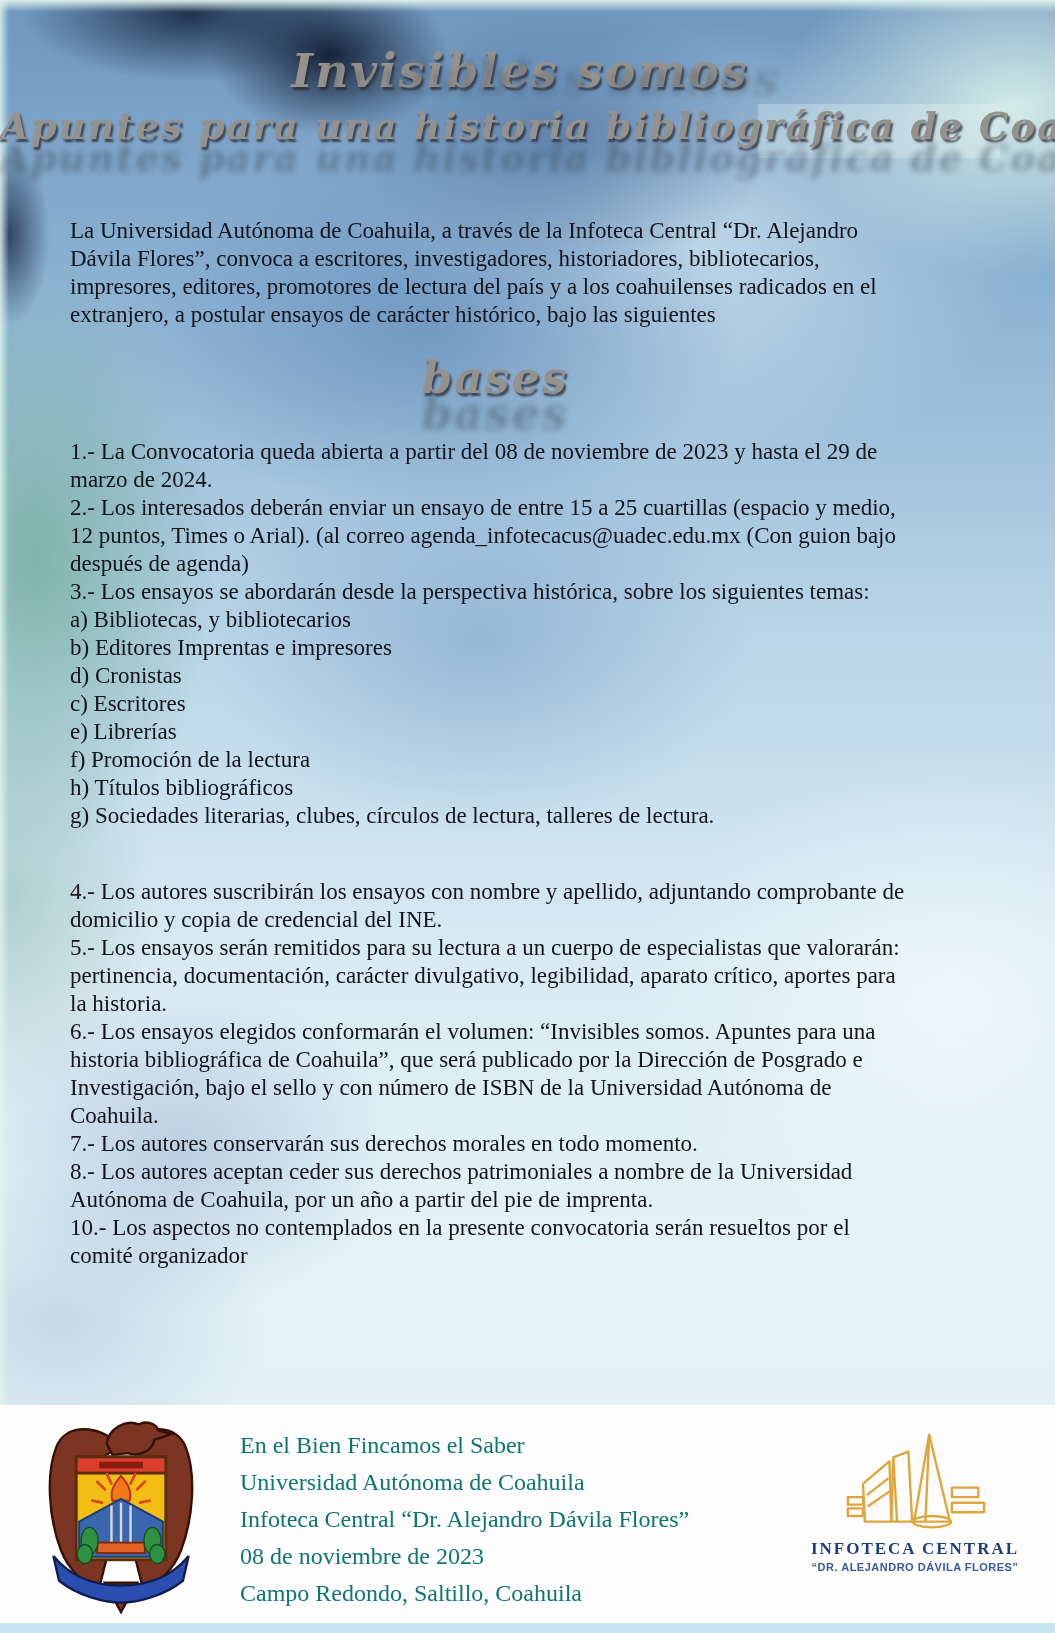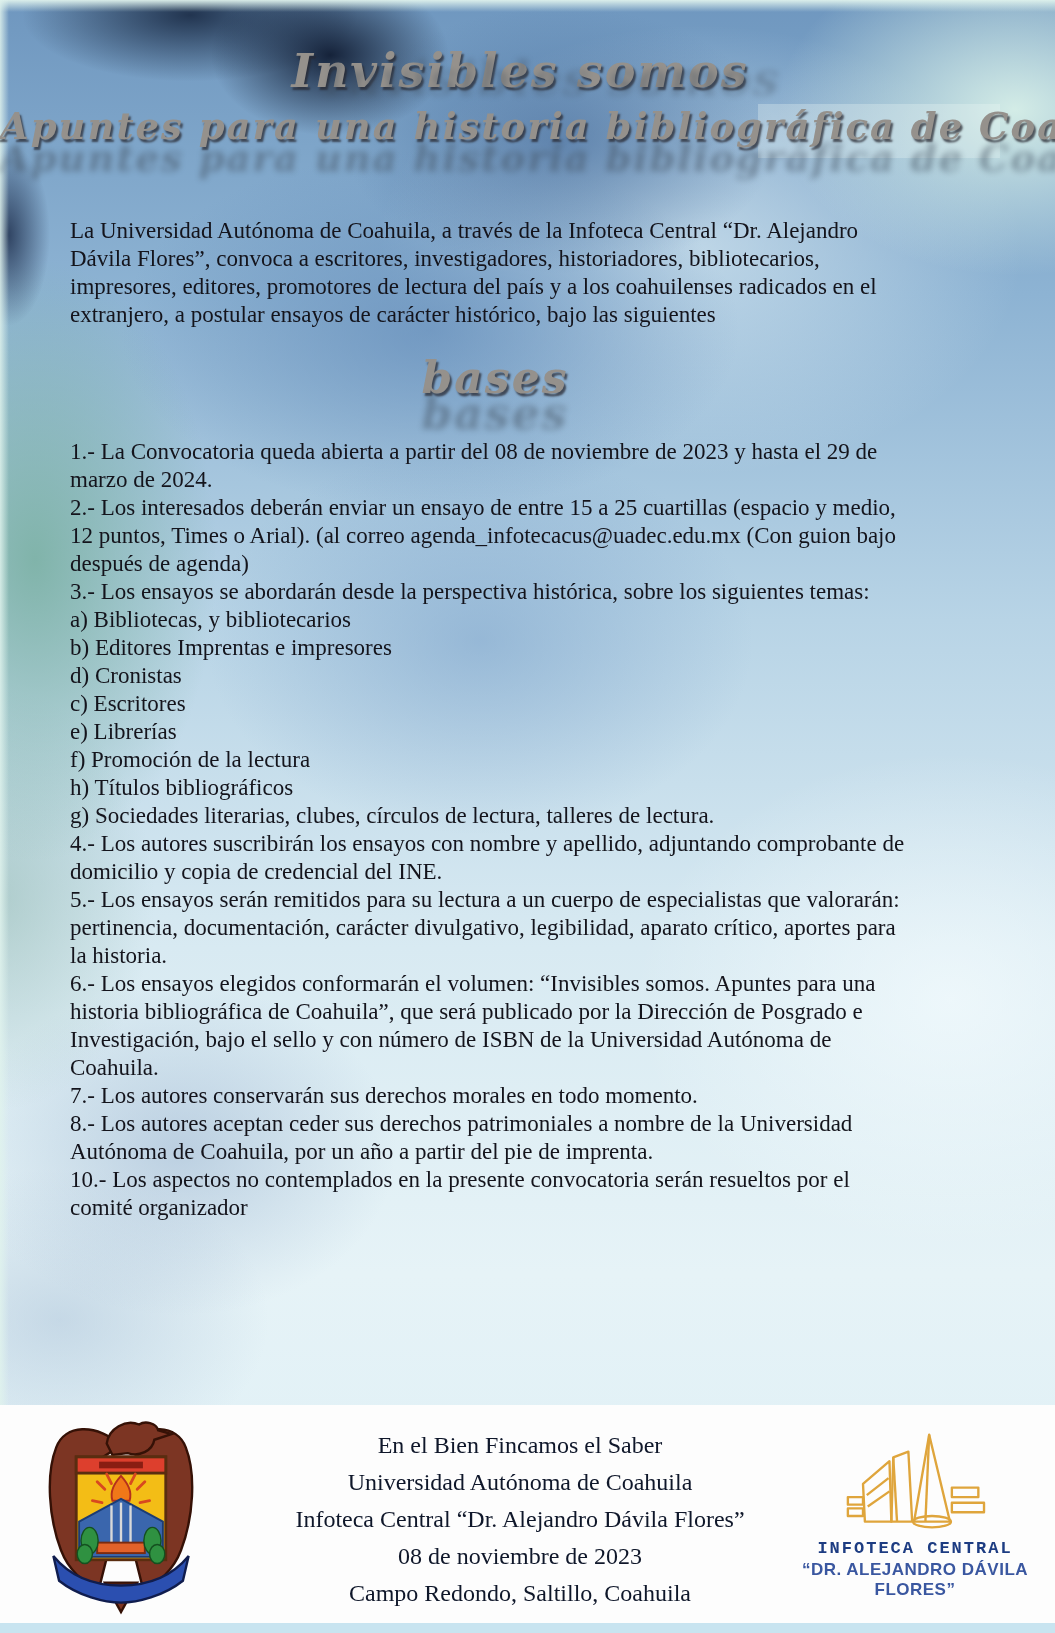--- a/index.html
+++ b/index.html
@@ -57,33 +57,33 @@
     background:rgba(240,248,245,.30);}
   #bases-block{top:352px;transform:translateX(-25px);}
   #bases-block .head-text{font-size:44px;}
   #bases-block .ghost{font-size:44px;transform:translateY(36px);opacity:.45;}
 
   
   .bodytext{font-size:23px;line-height:28px;}
   #intro{position:absolute;left:70px;top:194px;width:832px;}
   #bases-list{position:absolute;left:70px;top:438px;width:845px;}
   #bases-list p{margin:0;}
-  #bases-list p:nth-child(12){}
+  #bases-list p:nth-child(12){margin-top:48px;}
 
   
   #footer-panel{position:absolute;left:0;top:1405px;width:1055px;height:218px;
     background:#fdfdfd;}
   #crest{position:absolute;left:36px;top:10px;width:170px;height:200px;}
   #footer-lines{position:absolute;left:240px;top:22px;width:560px;
-    text-align:center;font-size:24px;line-height:37px;color:#0f172a;}
+    font-size:24px;line-height:37px;color:#0f766e;}
   #infoteca-logo{position:absolute;left:800px;top:24px;width:230px;text-align:center;}
-  #infoteca-name{margin-top:2px;font-family:Liberation Mono, monospace;
+  #infoteca-name{margin-top:2px;font-family:Liberation Serif, serif;
     font-weight:bold;font-size:17px;letter-spacing:2px;color:var(--infoteca-blue,#1d3c82);}
   #infoteca-subname{font-family:"Liberation Sans", sans-serif;font-weight:bold;
-    font-size:17px;letter-spacing:.5px;color:#3a57a0;margin-top:2px;text-align:center;}
+    font-size:11px;letter-spacing:.5px;color:#3a57a0;margin-top:2px;text-align:center;}
   #bottom-strip{position:absolute;left:0;top:1623px;width:1055px;height:10px;
     background:#c8e4f0;}
 </style>
 </head>
 <body>
 
 <div id="poster">
   <div class="bg"></div>
   <div class="edge-top"></div>
   <div class="edge-left"></div>

